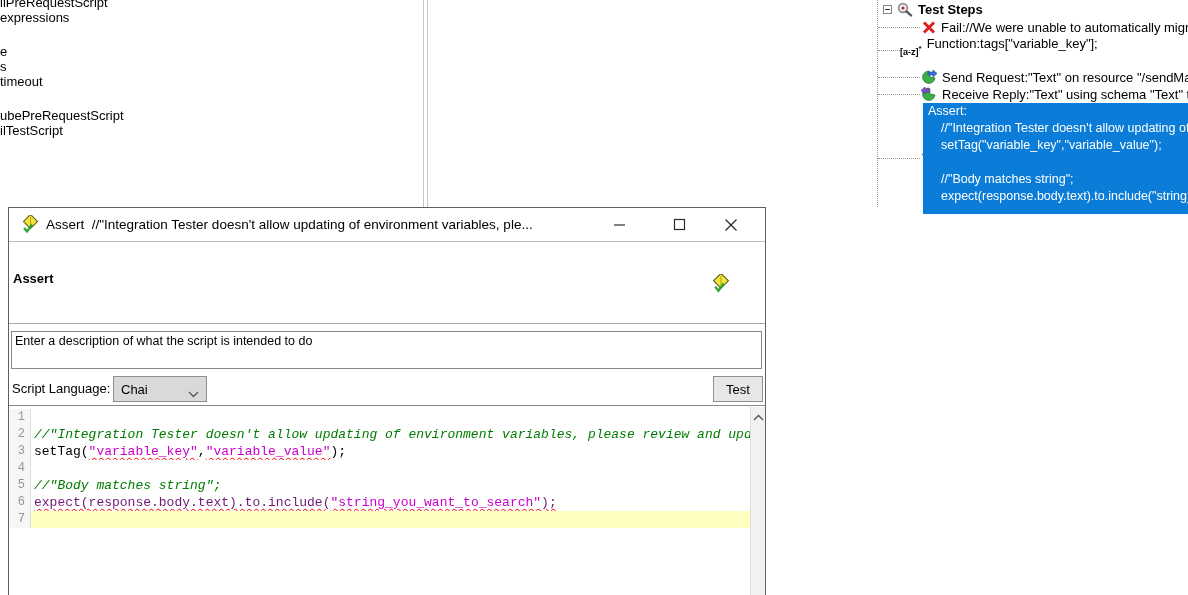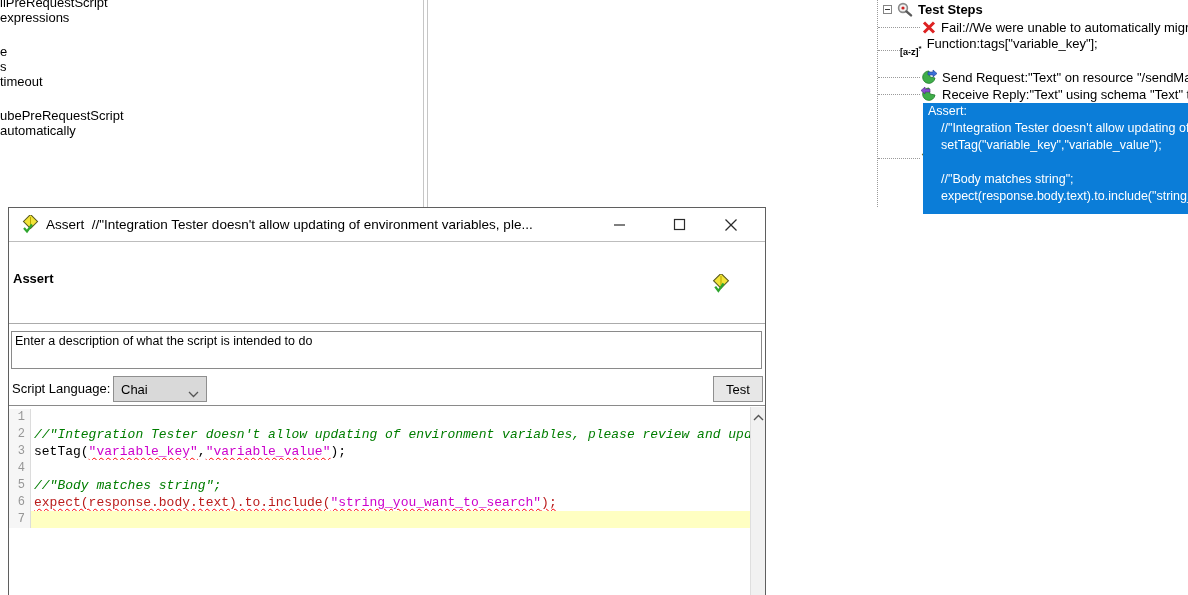--- a/index.html
+++ b/index.html
@@ -59,36 +59,36 @@
     border-top:1px solid #8a8a8a; font-family:"Liberation Mono", monospace; font-size:13px; overflow:hidden; background:#fff; }
   #code-lines { position:absolute; left:0; top:3px; right:15px; }
   .code-row { display:flex; height:17px; line-height:17px; white-space:pre; }
   .gutter { width:22px; flex:0 0 22px; text-align:right; padding-right:5px;
     color:#979797; background:#f6f6f6; border-right:1px solid #dcdcdc; font-size:12px; }
   .code-text { padding-left:3px; flex:1; overflow:hidden; }
   .code-row.hl .code-text { background:#ffffc2; }
   .seg-plain { color:#000; }
   .seg-comment { color:#007d00; font-style:italic; }
   .seg-string-error { color:#cc00cc; text-decoration:underline wavy #ff0000 1px; text-underline-offset:2px; }
-  .seg-plain-error { color:#b91c1c; text-decoration:underline wavy #ff0000 1px; text-underline-offset:2px; }
+  .seg-plain-error { color:#701a75; text-decoration:underline wavy #ff0000 1px; text-underline-offset:2px; }
   #ed-scrollbar { position:absolute; right:0; top:1px; width:15px; height:232px;
     background:#f1f1f1; border-left:1px solid #dedede; }
   #ed-scroll-up { position:absolute; top:4px; left:2px; }
 </style>
 </head>
 <body>
 
 <div id="left-panel">
   <div class="lp-item" style="top:-5px">ilPreRequestScript</div>
   <div class="lp-item" style="top:10px">expressions</div>
   <div class="lp-item" style="top:44px">e</div>
   <div class="lp-item" style="top:59px">s</div>
   <div class="lp-item" style="top:74px">timeout</div>
   <div class="lp-item" style="top:108px">ubePreRequestScript</div>
-  <div class="lp-item" style="top:123px">automatically</div>
+  <div class="lp-item" style="top:123px">ilTestScript</div>
 </div>
 <div id="splitter"></div>
 
 <div id="tree-panel">
   <div class="guide-v"></div>
   <div class="guide-h" style="left:450px;top:27px;width:42px"></div>
   <div class="guide-h" style="left:450px;top:50px;width:42px"></div>
   <div class="guide-h" style="left:450px;top:77px;width:42px"></div>
   <div class="guide-h" style="left:450px;top:94px;width:42px"></div>
   <div class="guide-h" style="left:450px;top:158px;width:42px"></div>

